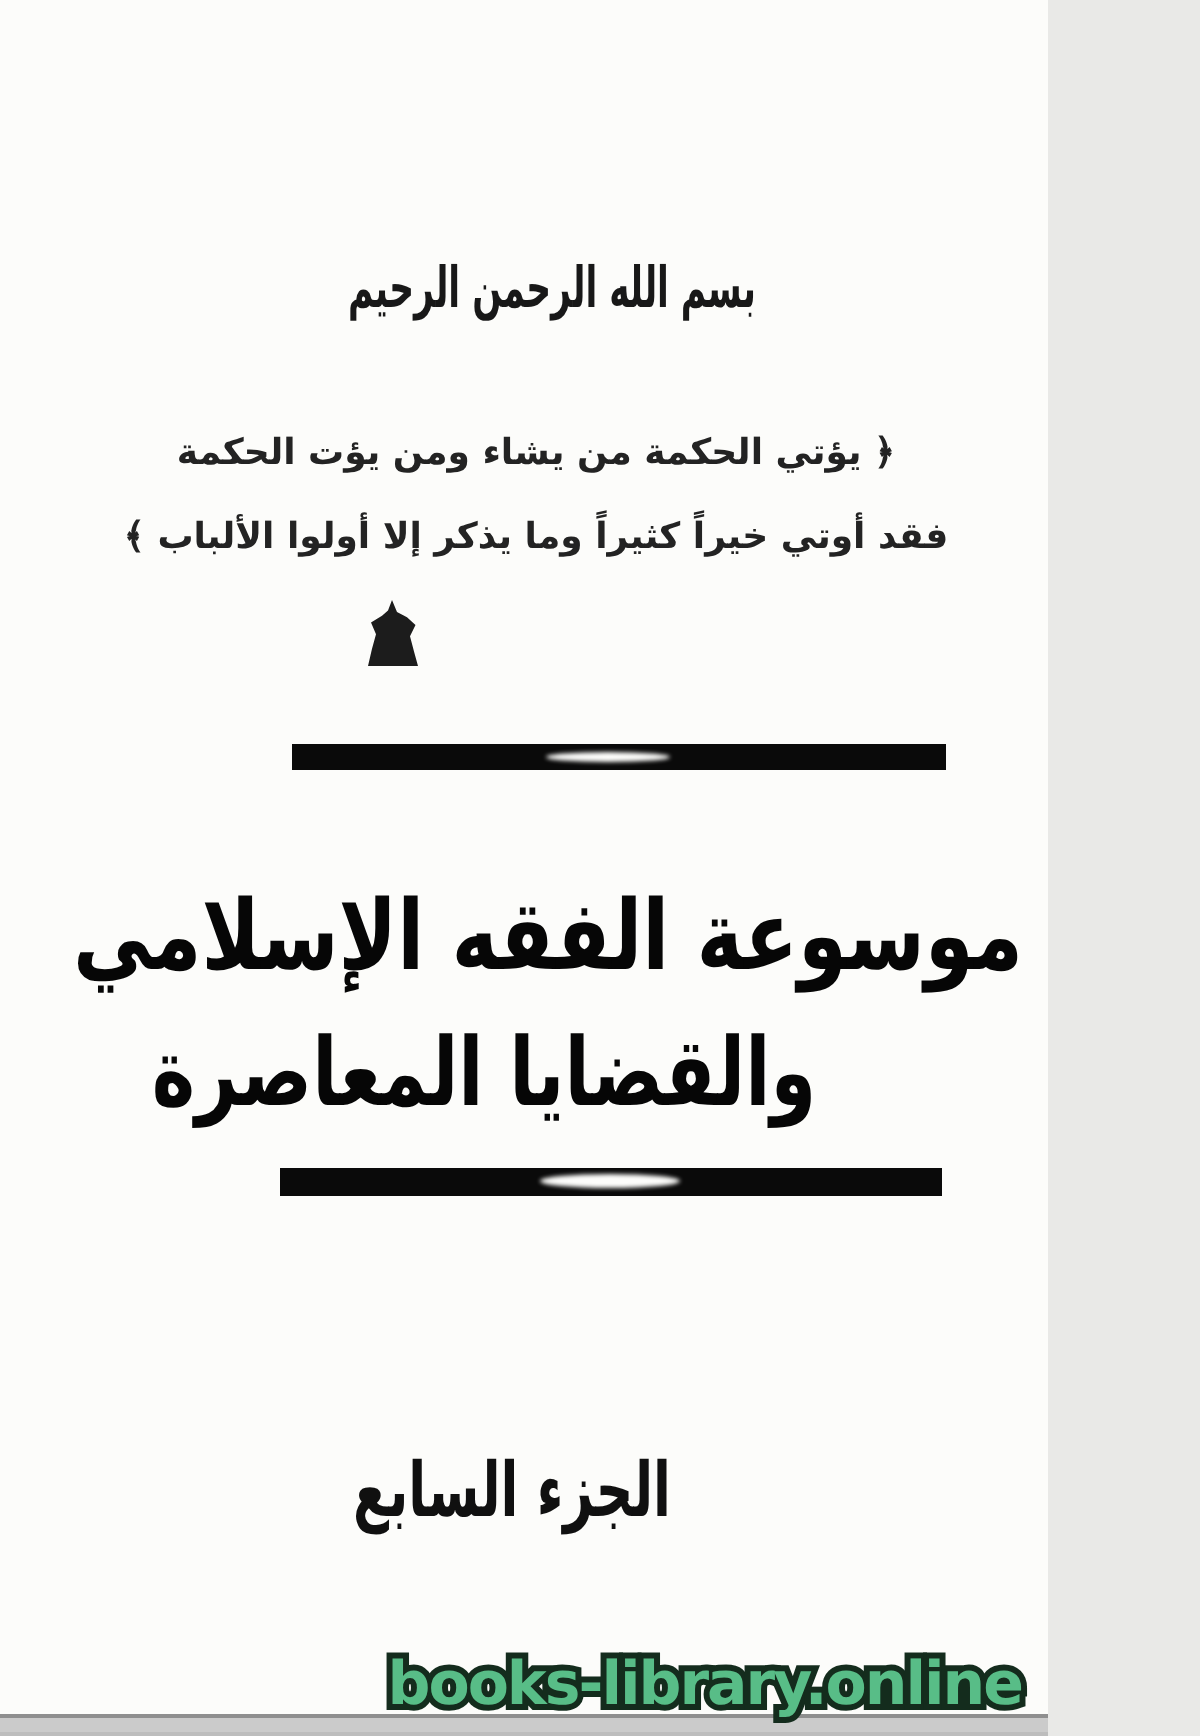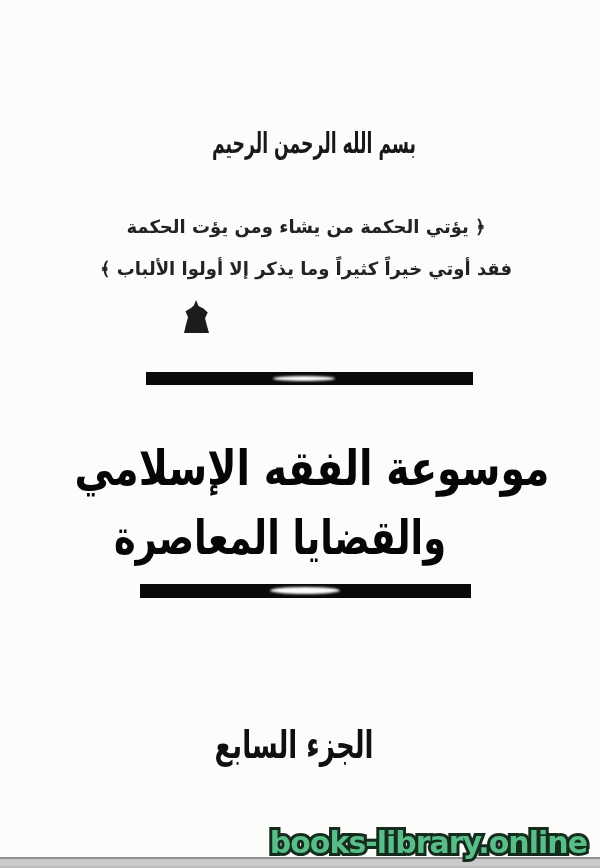--- a/index.html
+++ b/index.html
@@ -4,21 +4,21 @@
 <style>
   html,body{margin:0;padding:0;}
   body{
     width:600px;height:868px;
     background:#e9e9e7;
     font-family:"DejaVu Sans",sans-serif;
     overflow:hidden;
   }
   .page{
     position:relative;
-    width:600px;height:868px;
+    width:524px;height:868px;
     background:#fcfcfa;
     overflow:hidden;
   }
   
   .basmala{
     position:absolute;top:132px;left:0;right:0;
     text-align:center;
     font-size:21px;font-weight:bold;color:#181818;
     transform:translateX(14px) scale(0.82,1.35);
     letter-spacing:0px;

